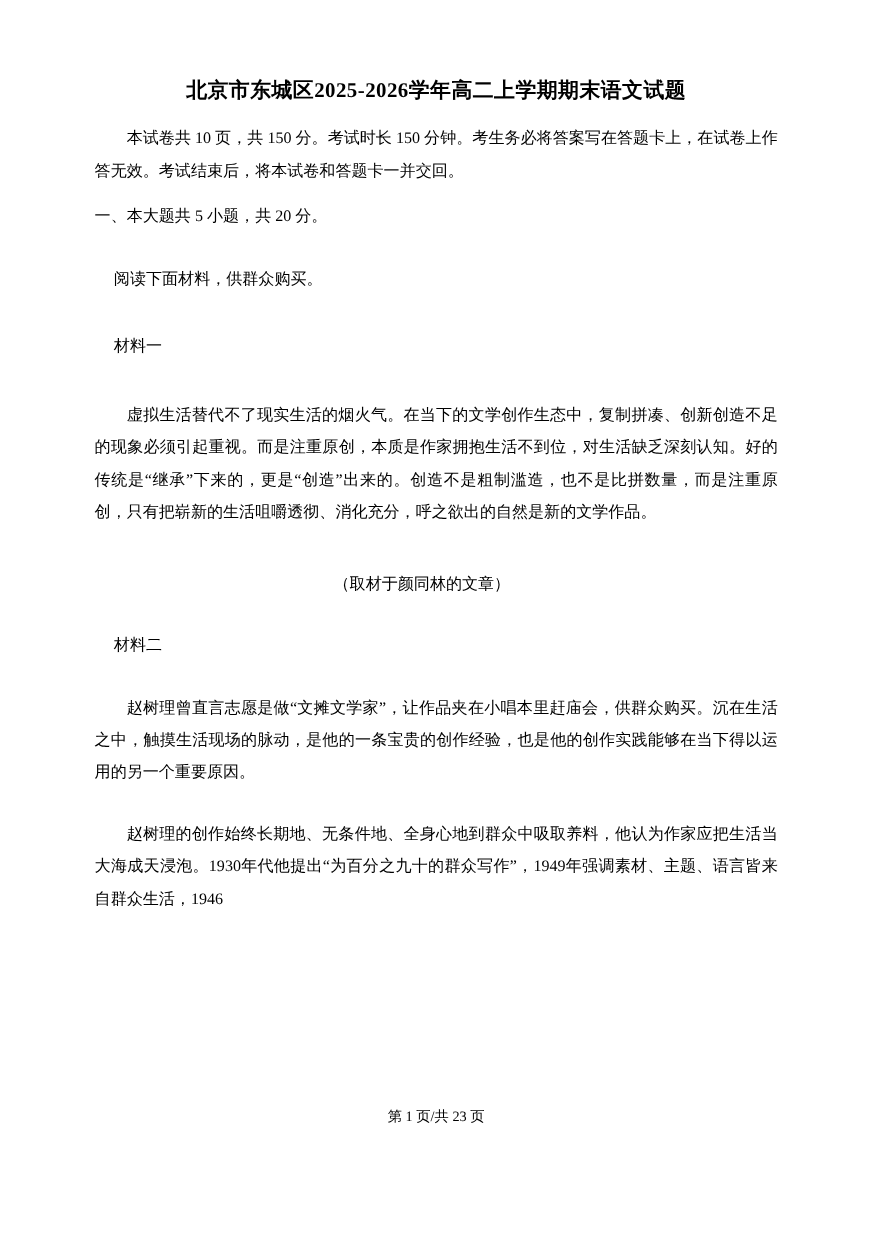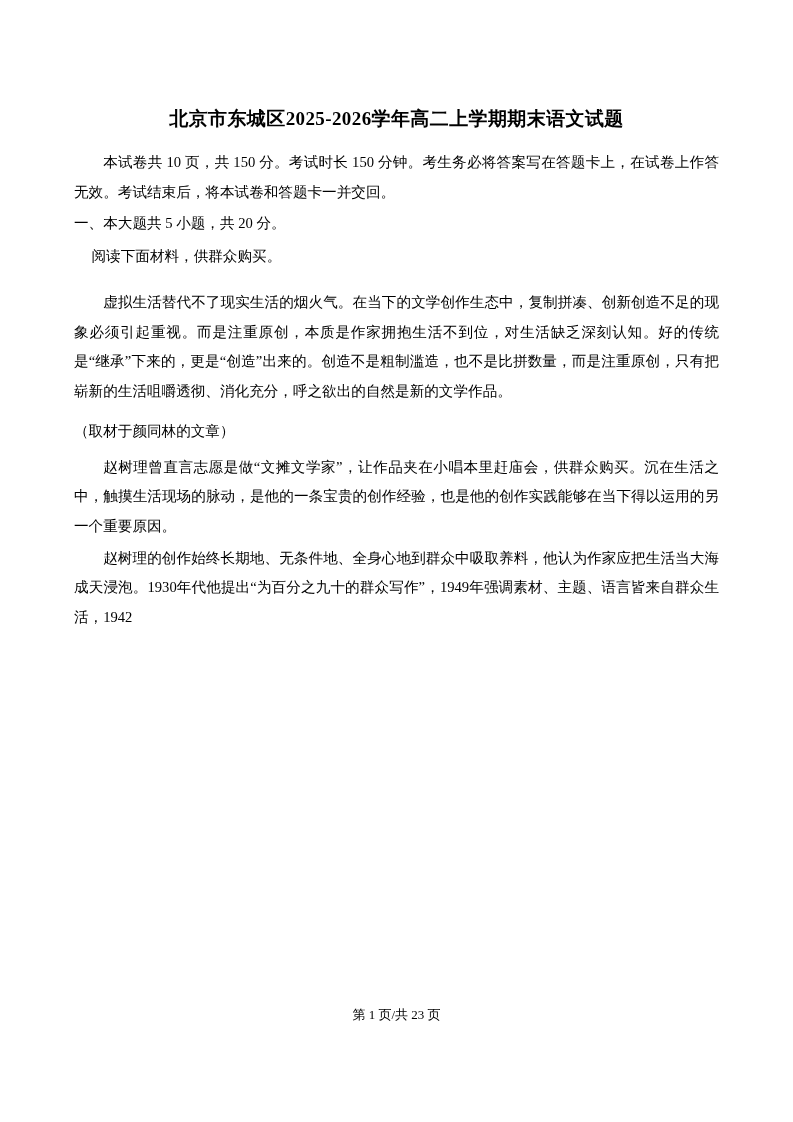--- a/index.html
+++ b/index.html
@@ -13,49 +13,49 @@
     font-family: "Liberation Serif", "DejaVu Serif", serif;
     color: #000000;
     position: relative;
     overflow: hidden;
   }
   .page {
     position: relative;
     width: 793px;
     height: 1064px;
     box-sizing: border-box;
-    padding: 104px 74px 0 74px;
+    padding: 68px 74px 0 74px;
   }
   .doc-title {
     text-align: center;
     font-size: 19px;
     font-weight: bold;
     letter-spacing: 0.4px;
     margin: 0 0 14px 0;
     line-height: 1.6;
   }
   p {
-    margin: 0;
+    margin: 12px;
     font-size: 14.6px;
     line-height: 2.02;
     text-align: justify;
     text-justify: inter-ideograph;
   }
   .indent2 {
     text-indent: 2em;
   }
   .sec-head {
     text-indent: 0;
     margin-top: 2px;
   }
   .label {
     text-indent: 1.2em;
   }
   .right {
-    text-align: left;
+    text-align: center;
     text-indent: 0;
     padding-right: 26px;
   }
   .gap-sm { height: 3px; }
   .gap-md { height: 8px; }
   .footer {
     position: absolute;
     left: 0;
     right: 0;
     bottom: 40px;
@@ -74,44 +74,46 @@
   <p class="indent2">本试卷共 10 页，共 150 分。考试时长 150 分钟。考生务必将答案写在答题卡上，在试卷上作答无效。考试结束后，将本试卷和答题卡一并交回。</p>
 
   <p class="sec-head">一、本大题共 5 小题，共 20 分。</p>
 
   <div class="gap-sm"></div>
 
   <p class="label">阅读下面材料，供群众购买。</p>
 
   <div class="gap-md"></div>
 
+  <p class="label">材料一</p>
 
   <div class="gap-sm"></div>
 
 
   <div class="gap-sm"></div>
 
 
   <div class="gap-sm"></div>
 
   <p class="indent2">虚拟生活替代不了现实生活的烟火气。在当下的文学创作生态中，复制拼凑、创新创造不足的现象必须引起重视。而是注重原创，本质是作家拥抱生活不到位，对生活缺乏深刻认知。好的传统是“继承”下来的，更是“创造”出来的。创造不是粗制滥造，也不是比拼数量，而是注重原创，只有把崭新的生活咀嚼透彻、消化充分，呼之欲出的自然是新的文学作品。</p>
 
   <div class="gap-sm"></div>
 
 
   <div class="gap-md"></div>
 
   <p class="right">（取材于颜同林的文章）</p>
 
   <div class="gap-sm"></div>
 
+  <p class="label">材料二</p>
 
   <div class="gap-sm"></div>
 
   <p class="indent2">赵树理曾直言志愿是做“文摊文学家”，让作品夹在小唱本里赶庙会，供群众购买。沉在生活之中，触摸生活现场的脉动，是他的一条宝贵的创作经验，也是他的创作实践能够在当下得以运用的另一个重要原因。</p>
 
   <div class="gap-sm"></div>
 
-  <p class="indent2">赵树理的创作始终长期地、无条件地、全身心地到群众中吸取养料，他认为作家应把生活当大海成天浸泡。1930年代他提出“为百分之九十的群众写作”，1949年强调素材、主题、语言皆来自群众生活，1942</p>
+  <p class="indent2">赵树理的创作始终长期地、无条件地、全身心地到群众中吸取养料，他认为作家应把生活当大海成天浸泡。1930年代他提出“为百分之九十的群众写作”，1949年强调素材、主题、语言皆来自群众生活，1946</p>
 
   <div class="footer">第 1 页/共 23 页</div>
 
 </div>
 
 </body></html>

